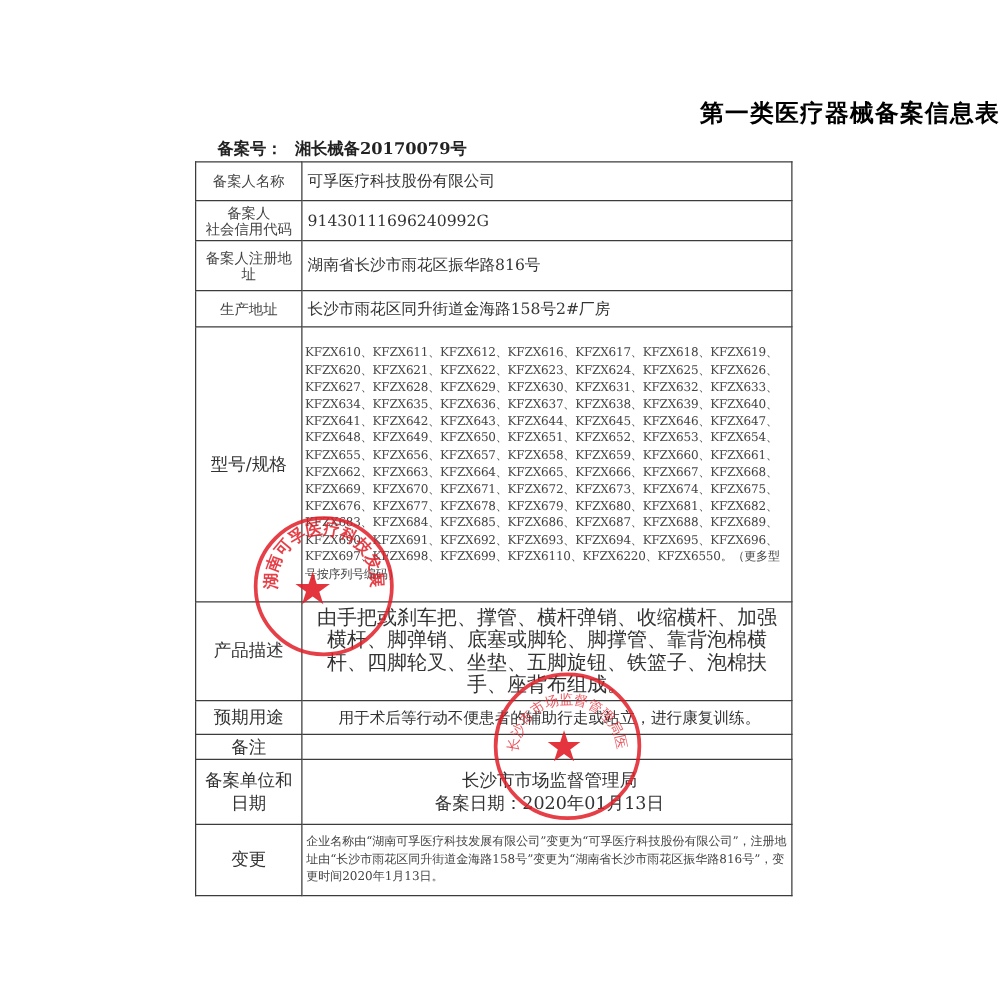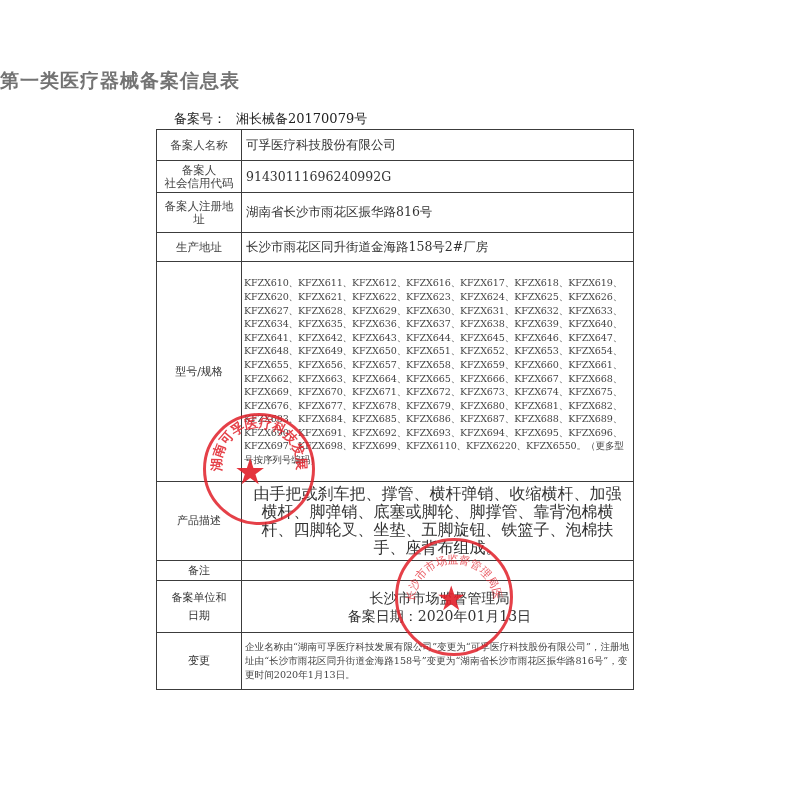--- a/index.html
+++ b/index.html
@@ -1,32 +1,32 @@
 <!DOCTYPE html>
 <html><head>
 <meta charset="utf-8">
 <style>
   html, body { margin:0; padding:0; background:#ffffff; }
   body { width:800px; height:800px; position:relative; overflow:hidden;
          font-family:"DejaVu Serif","Liberation Serif",serif; color:#2b2b2b; }
-  .title { position:absolute; left:0; top:68px; width:800px; text-align:left;
-           font-size:19px; font-weight:bold; letter-spacing:1px; color:#737373; }
-  .recno { position:absolute; left:174px; top:110px; font-size:13px; font-weight:normal; color:#222; }
+  .title { position:absolute; left:0; top:78px; width:800px; text-align:right;
+           font-size:19px; font-weight:bold; letter-spacing:1px; color:#000000; }
+  .recno { position:absolute; left:174px; top:110px; font-size:13px; font-weight:bold; color:#222; }
   .recno .lbl { margin-right:10px; }
   table.form { position:absolute; left:156px; top:129px; width:478px; border-collapse:collapse;
                table-layout:fixed; }
   table.form td { border:1.4px solid #3c3c3c; padding:0; vertical-align:middle; }
   td.lab { width:84px; text-align:center; font-size:11.5px; color:#444; line-height:13px; }
   td.val { padding-left:4px !important; font-size:12.5px; color:#333;margin-top:20px; }
   td.val.small { font-size:9.6px; line-height:13.6px; padding:4px 2px 4px 2px !important;
                  font-family:"DejaVu Serif","Liberation Serif",serif; color:#444; letter-spacing:-0.15px; }
   td.val.desc { font-size:16px; line-height:18px; text-align:center; padding:3px 4px !important; }
   td.val.center { text-align:center; }
   td.val.change { font-size:9.6px; line-height:14px; color:#444; padding:3px 3px !important; }
-  .lab.big { font-size:11px; line-height:18px; color:#333; }
+  .lab.big { font-size:14px; line-height:18px; color:#333; }
   .seal { position:absolute; border-radius:50%; border:3px solid rgba(225,30,40,0.85);
           pointer-events:none; }
   .seal .star { position:absolute; color:rgba(225,30,40,0.9); line-height:1; }
   .seal svg { position:absolute; inset:0; width:100%; height:100%; overflow:visible; }
 </style>
 </head>
 <body>
 
 <div class="title">第一类医疗器械备案信息表</div>
 
@@ -74,20 +74,24 @@
       <div>KFZX683、KFZX684、KFZX685、KFZX686、KFZX687、KFZX688、KFZX689、</div>
       <div>KFZX690、KFZX691、KFZX692、KFZX693、KFZX694、KFZX695、KFZX696、</div>
       <div>KFZX697、KFZX698、KFZX699、KFZX6110、KFZX6220、KFZX6550。（更多型</div>
       <div>号按序列号编码）</div>
     </td>
   </tr>
   <tr style="height:58px">
     <td class="lab big">产品描述</td>
     <td class="val desc">由手把或刹车把、撑管、横杆弹销、收缩横杆、加强横杆、脚弹销、底塞或脚轮、脚撑管、靠背泡棉横杆、四脚轮叉、坐垫、五脚旋钮、铁篮子、泡棉扶手、座背布组成。</td>
   </tr>
+  <tr style="height:27px">
+    <td class="lab big">预期用途</td>
+    <td class="val center">用于术后等行动不便患者的辅助行走或站立，进行康复训练。</td>
+  </tr>
   <tr style="height:20px">
     <td class="lab big">备注</td>
     <td class="val"></td>
   </tr>
   <tr style="height:52px">
     <td class="lab big">
       <div>备案单位和</div>
       <div>日期</div>
     </td>
     <td class="val center" style="font-size:14px; line-height:18px;">

